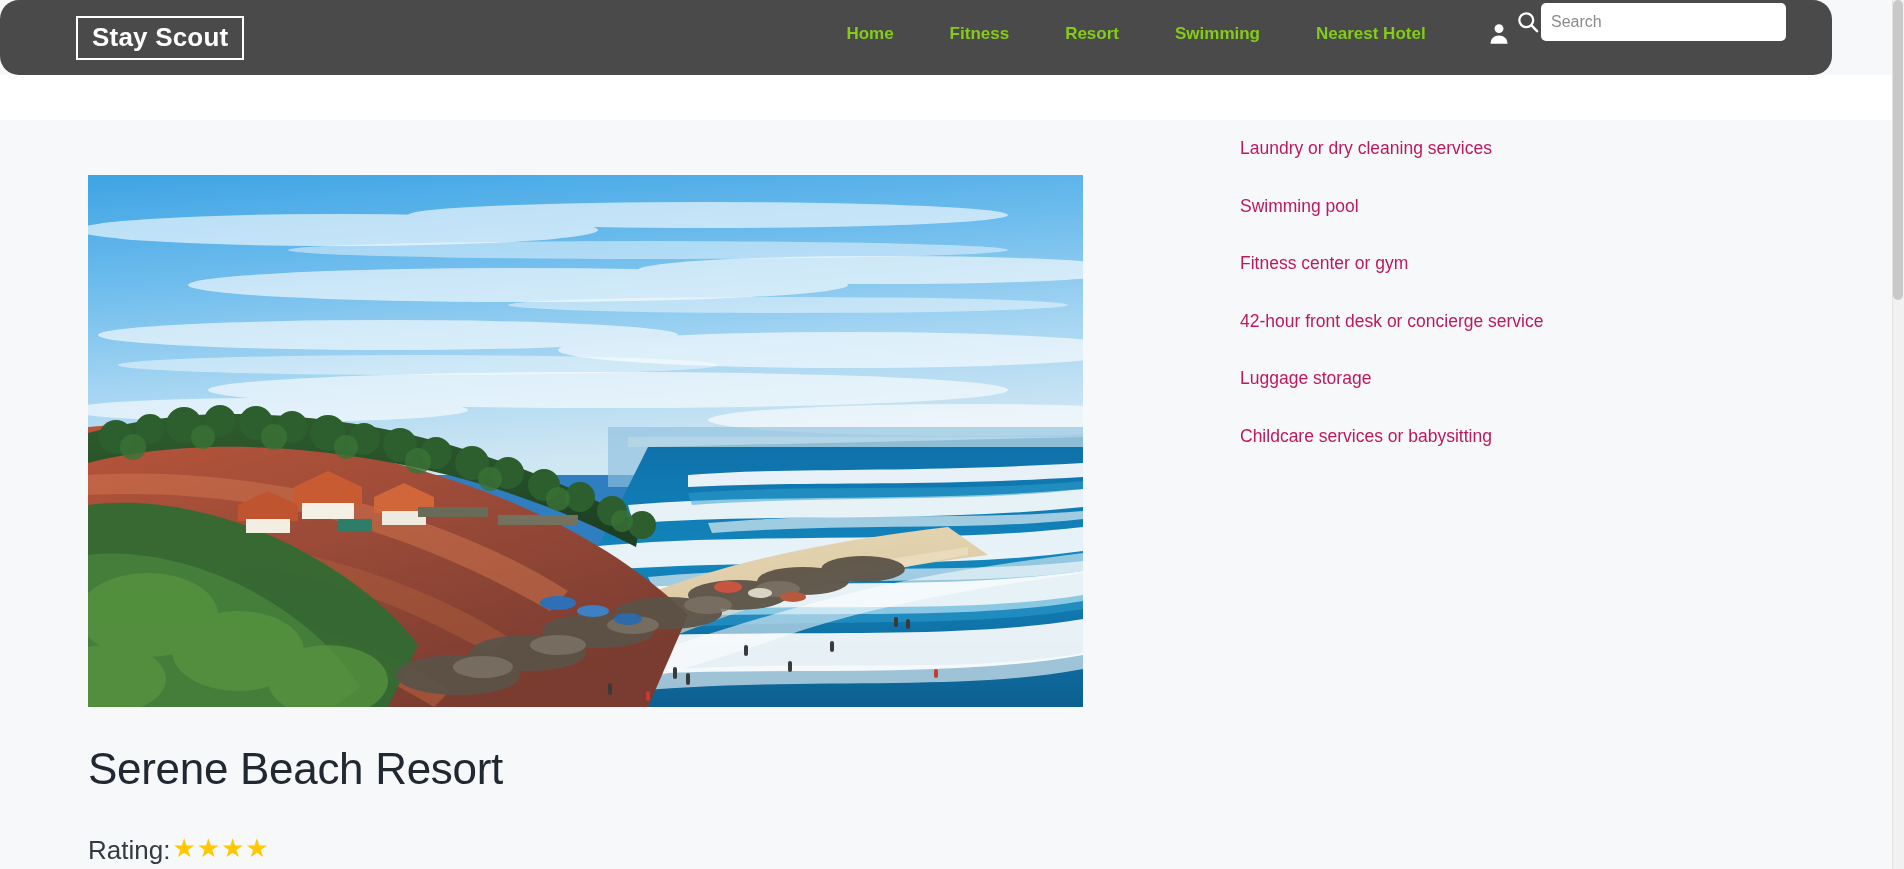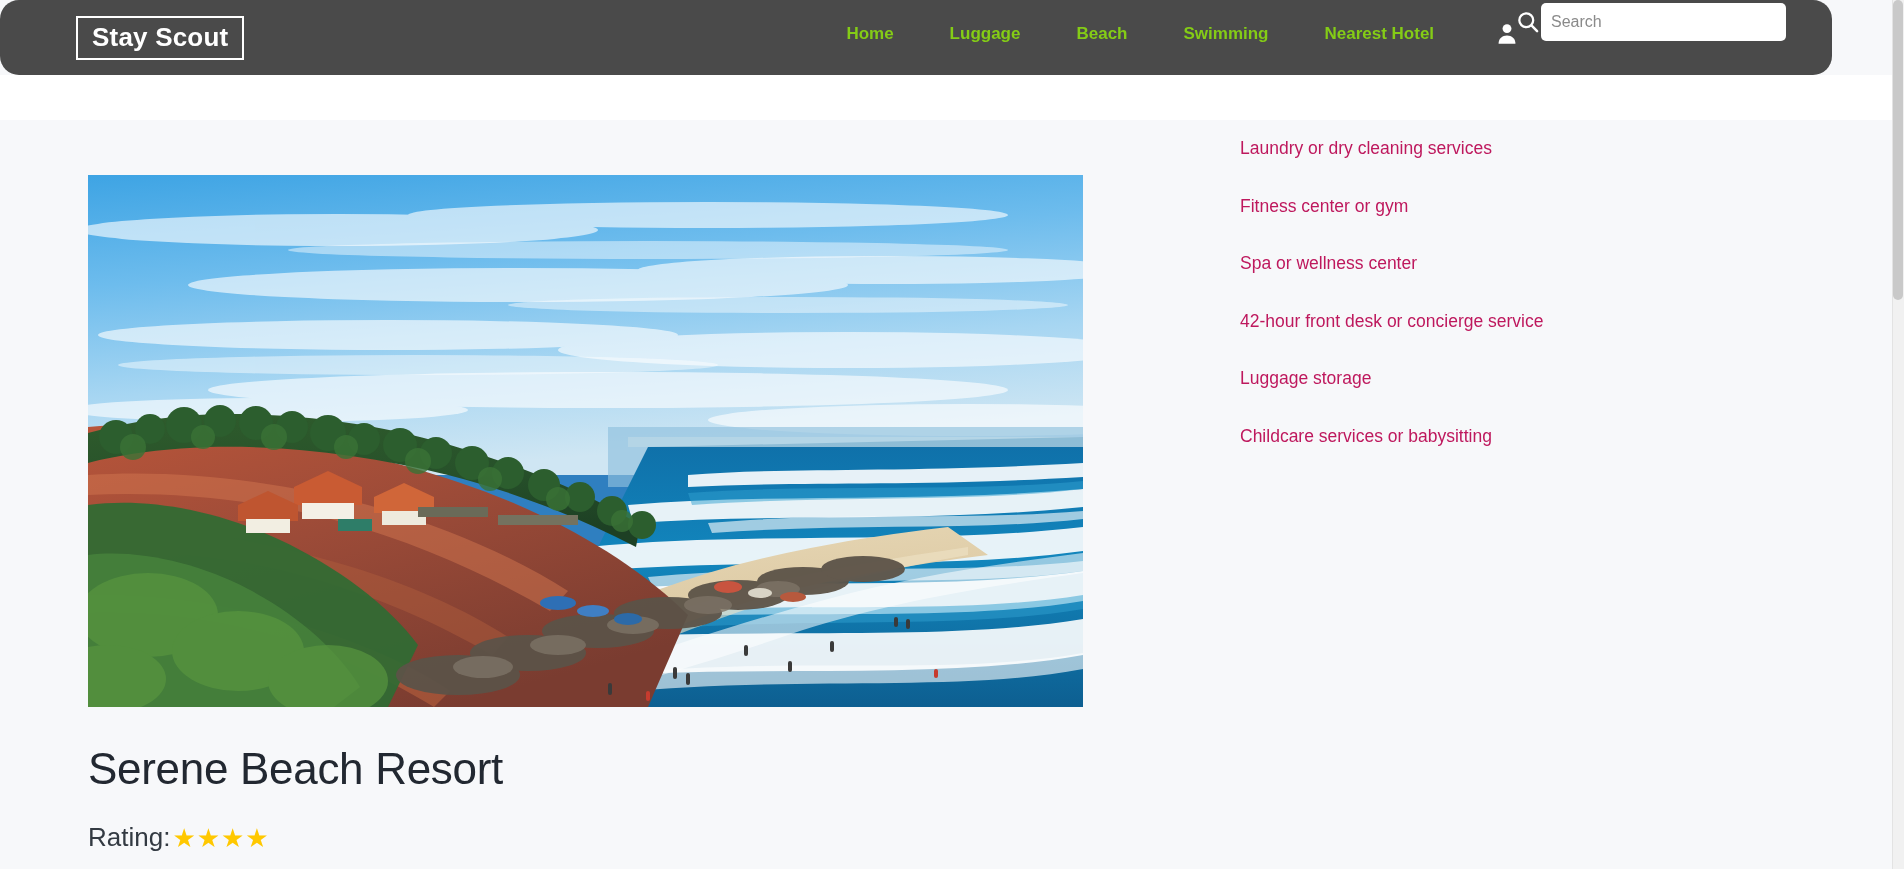--- a/index.html
+++ b/index.html
@@ -85,22 +85,22 @@
 
   .hotel-title {
     margin-top:38px;
     font-size:44px;
     font-weight:normal;
     color:#222831;
     letter-spacing:-0.3px;
     line-height:1.1;
   }
   .rating-row {
-    margin-top:29px;
-    display:flex; align-items:center;
+    margin-top:42px;
+    display:flex; 
     font-size:26px; color:#333a42;
   }
   .stars { display:flex; margin-left:2px; }
   .star { color:#FFC800; font-size:26px; line-height:1; letter-spacing:1px; }
 
   
   .amenities { position:absolute; left:1240px; top:20px; width:560px; }
   .amenity {
     font-size:17.5px;
     color:#be185d;
@@ -127,22 +127,22 @@
 <body>
 
 <div class="page">
 
   <div class="navbar">
 
     <div class="brand">Stay Scout</div>
 
     <nav class="nav-links">
       <a href="#">Home</a>
-      <a href="#">Luggage</a>
-      <a href="#">Beach</a>
+      <a href="#">Fitness</a>
+      <a href="#">Resort</a>
       <a href="#">Swimming</a>
       <a href="#">Nearest Hotel</a>
 
       <span class="user-icon">
         <svg viewBox="0 0 24 24" width="26" height="26" aria-hidden="true">
           <circle cx="12" cy="7" r="4.1" fill="#ffffff"></circle>
           <path d="M4.2 21 C4.2 16.2 7.6 13.4 12 13.4 C16.4 13.4 19.8 16.2 19.8 21 Z" fill="#ffffff"></path>
         </svg>
       </span>
     </nav>
@@ -369,22 +369,22 @@
           <span class="star">★</span>
           <span class="star">★</span>
           <span class="star">★</span>
           <span class="star">★</span>
         </span>
       </div>
     </div>
 
     <div class="amenities">
       <div class="amenity">Laundry or dry cleaning services</div>
+      <div class="amenity">Swimming pool</div>
       <div class="amenity">Fitness center or gym</div>
-      <div class="amenity">Spa or wellness center</div>
       <div class="amenity">42-hour front desk or concierge service</div>
       <div class="amenity">Luggage storage</div>
       <div class="amenity">Childcare services or babysitting</div>
     </div>
   </div>
 
   <div class="scrollbar-track">
     <div class="scrollbar-thumb"></div>
   </div>
 

